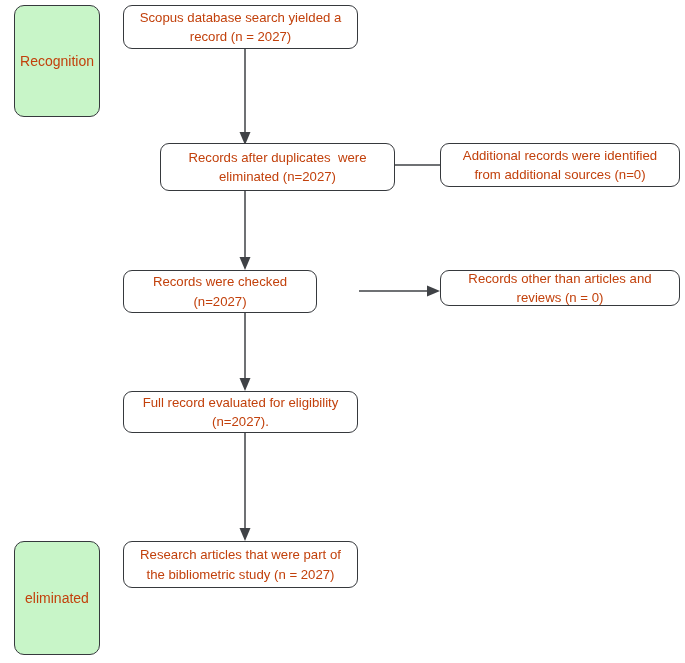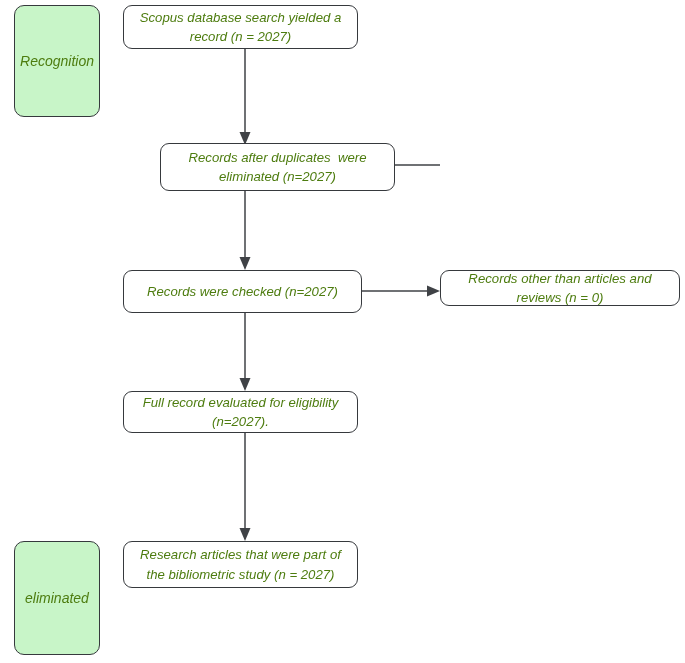--- a/index.html
+++ b/index.html
@@ -24,24 +24,23 @@
     position: absolute;
     box-sizing: border-box;
     display: flex;
     align-items: center;
     justify-content: center;
     text-align: center;
     border: 1.6px solid #36393d;
     border-radius: 9px;
     font-size: 13.2px;
     line-height: 1.45;
-    color: #4d7c0f;
+    color: #c2410c;
     padding: 4px 8px;
     white-space: pre-wrap;
-    font-style: italic;
   }
   .node.process {
     background: #ffffff;
   }
   .node.stage {
     background: #c8f5c8;
     border-radius: 10px;
     font-size: 14px;
   }
 
@@ -106,22 +105,23 @@
   <div class="node stage" style="left:14px; top:5px; width:86px; height:112px;">Recognition</div>
 
 
 
   <div class="node stage" style="left:14px; top:541px; width:86px; height:114px;">eliminated</div>
 
   <div class="node process" style="left:123px; top:5px; width:235px; height:44px;">Scopus database search yielded a record (n = 2027)</div>
 
   <div class="node process" style="left:136px; top:143px; width:235px; height:48px;margin-left:24px;">Records after duplicates  were eliminated (n=2027)</div>
 
+  <div class="node process" style="left:440px; top:143px; width:240px; height:44px;">Additional records were identified from additional sources (n=0)</div>
 
-  <div class="node process" style="left:123px; top:270px; width:239px; height:43px;">Records were checked (n=2027)</div>
+  <div class="node process" style="left:123px; top:270px; width:194px; height:43px;">Records were checked (n=2027)</div>
 
   <div class="node process" style="left:440px; top:270px; width:240px; height:36px;">Records other than articles and reviews (n = 0)</div>
 
   <div class="node process" style="left:123px; top:391px; width:235px; height:42px;">Full record evaluated for eligibility (n=2027).</div>
 
   <div class="node process" style="left:123px; top:541px; width:235px; height:47px;">Research articles that were part of the bibliometric study (n = 2027)</div>
 
 </div>
 
 </body></html>

